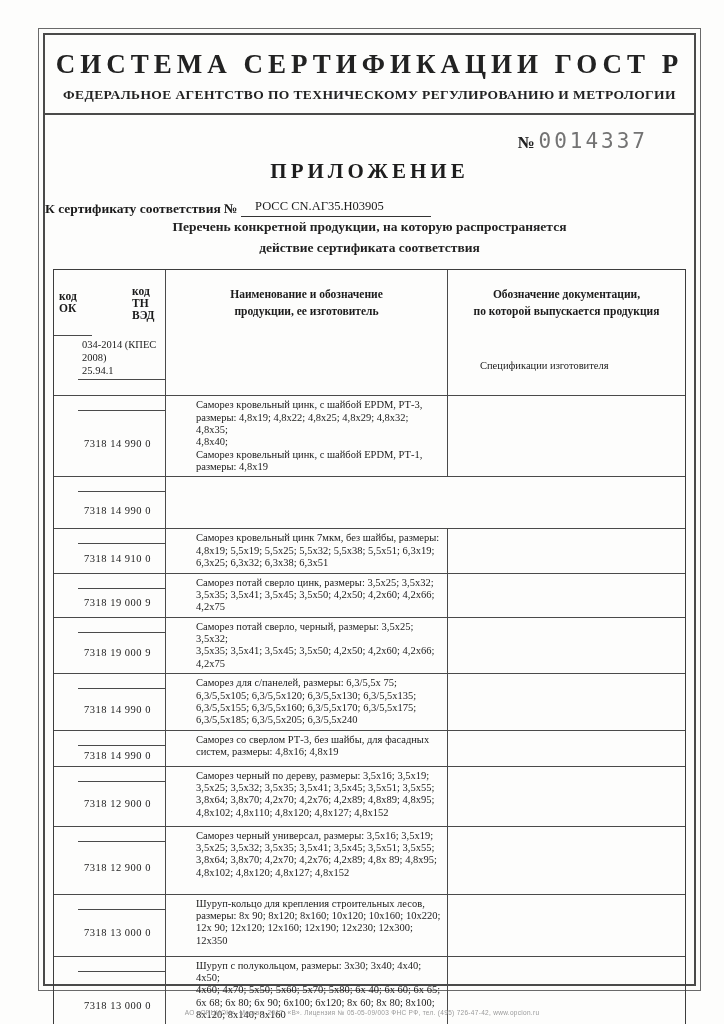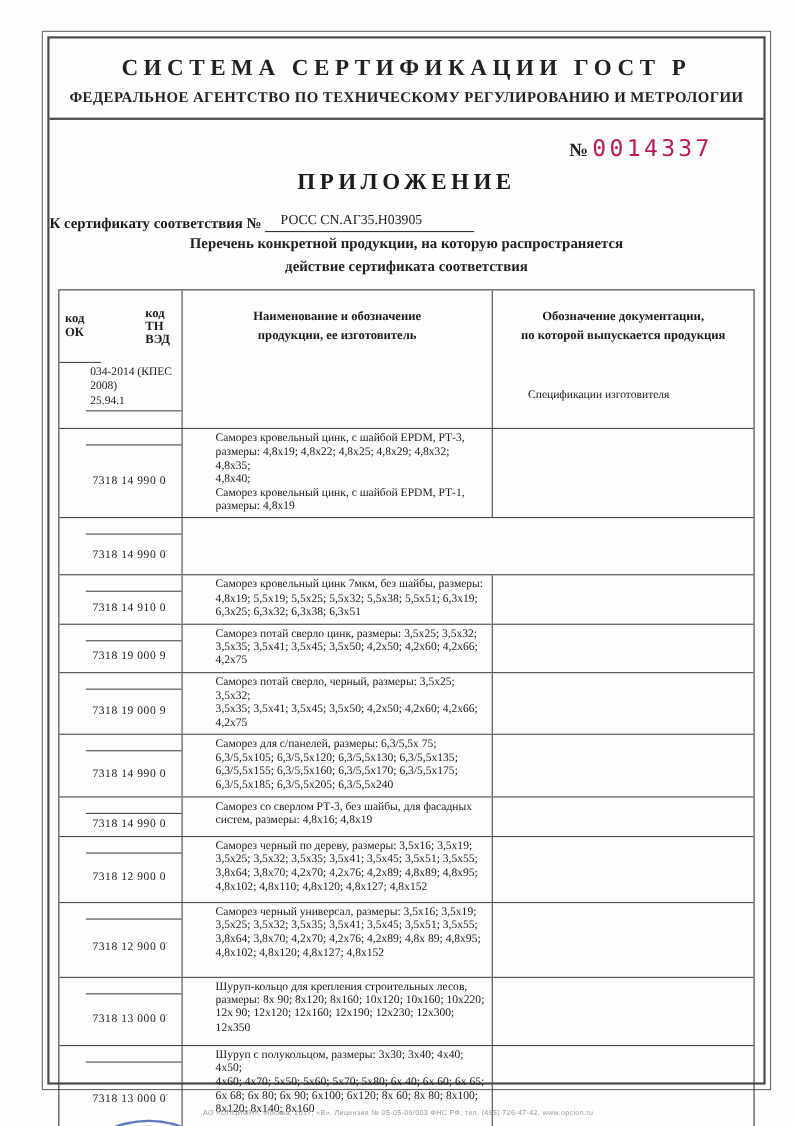--- a/index.html
+++ b/index.html
@@ -22,35 +22,35 @@
     border:2px solid #4a4a4a;
     position:relative;
   }
   
   .doc-header {
     border-bottom:2px solid #4a4a4a;
     text-align:center;
     padding:14px 6px 10px 6px;
   }
   .hdr1 {
-    font-size:21px; font-weight:bold; letter-spacing:5px;
+    font-size:27px; font-weight:bold; letter-spacing:5px;
     color:#222; white-space:nowrap;
   }
   .hdr2 {
     font-size:13.5px; font-weight:bold; letter-spacing:0.4px;
     margin-top:7px; color:#222; white-space:nowrap;
   }
   
   .num-row {
     text-align:right; padding:14px 46px 0 0;
   }
   .num-prefix { font-size:17px; font-weight:bold; color:#222; }
   .num-value {
     font-family:"DejaVu Sans Mono", monospace;
-    font-size:21px; letter-spacing:3px; color:#be185d; font-weight:normal;margin-top:12px;
+    font-size:21px; letter-spacing:3px; color:#737373; font-weight:normal;margin-top:12px;
   }
   .doc-title {
     text-align:center; font-size:21px; font-weight:bold; letter-spacing:4px;
     margin-top:6px; color:#1d1d1d;
   }
   .cert-line {
     margin-top:15px; font-size:13.5px; font-weight:bold;
   }
   .cert-number {
     display:inline-block; font-weight:normal; font-size:12.5px;

